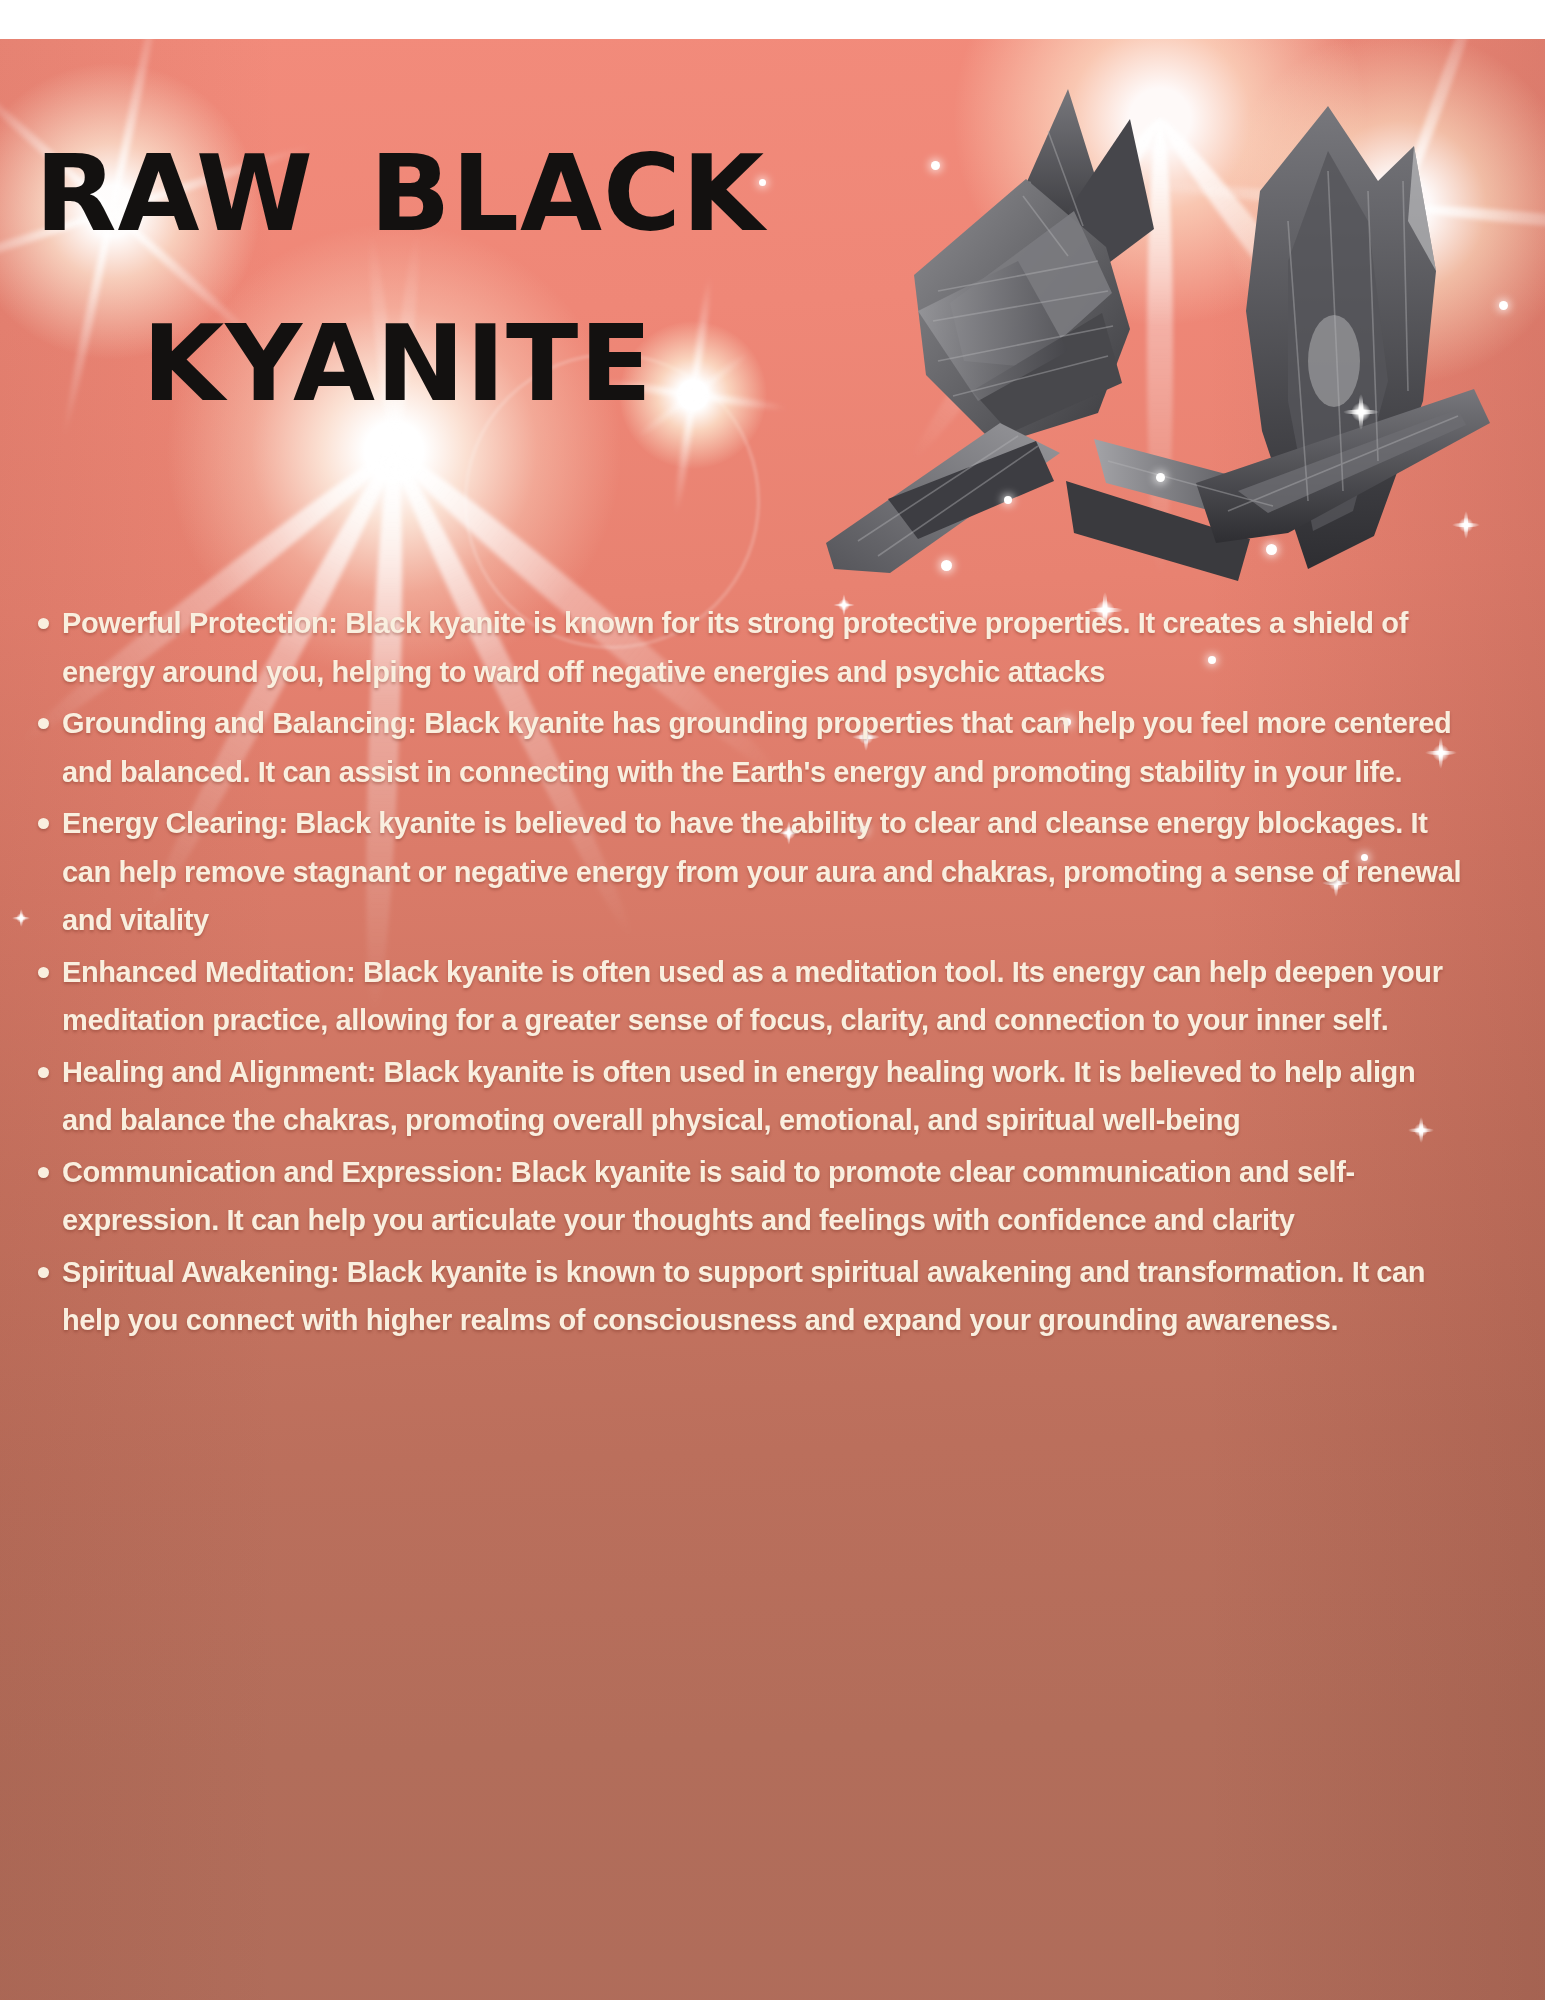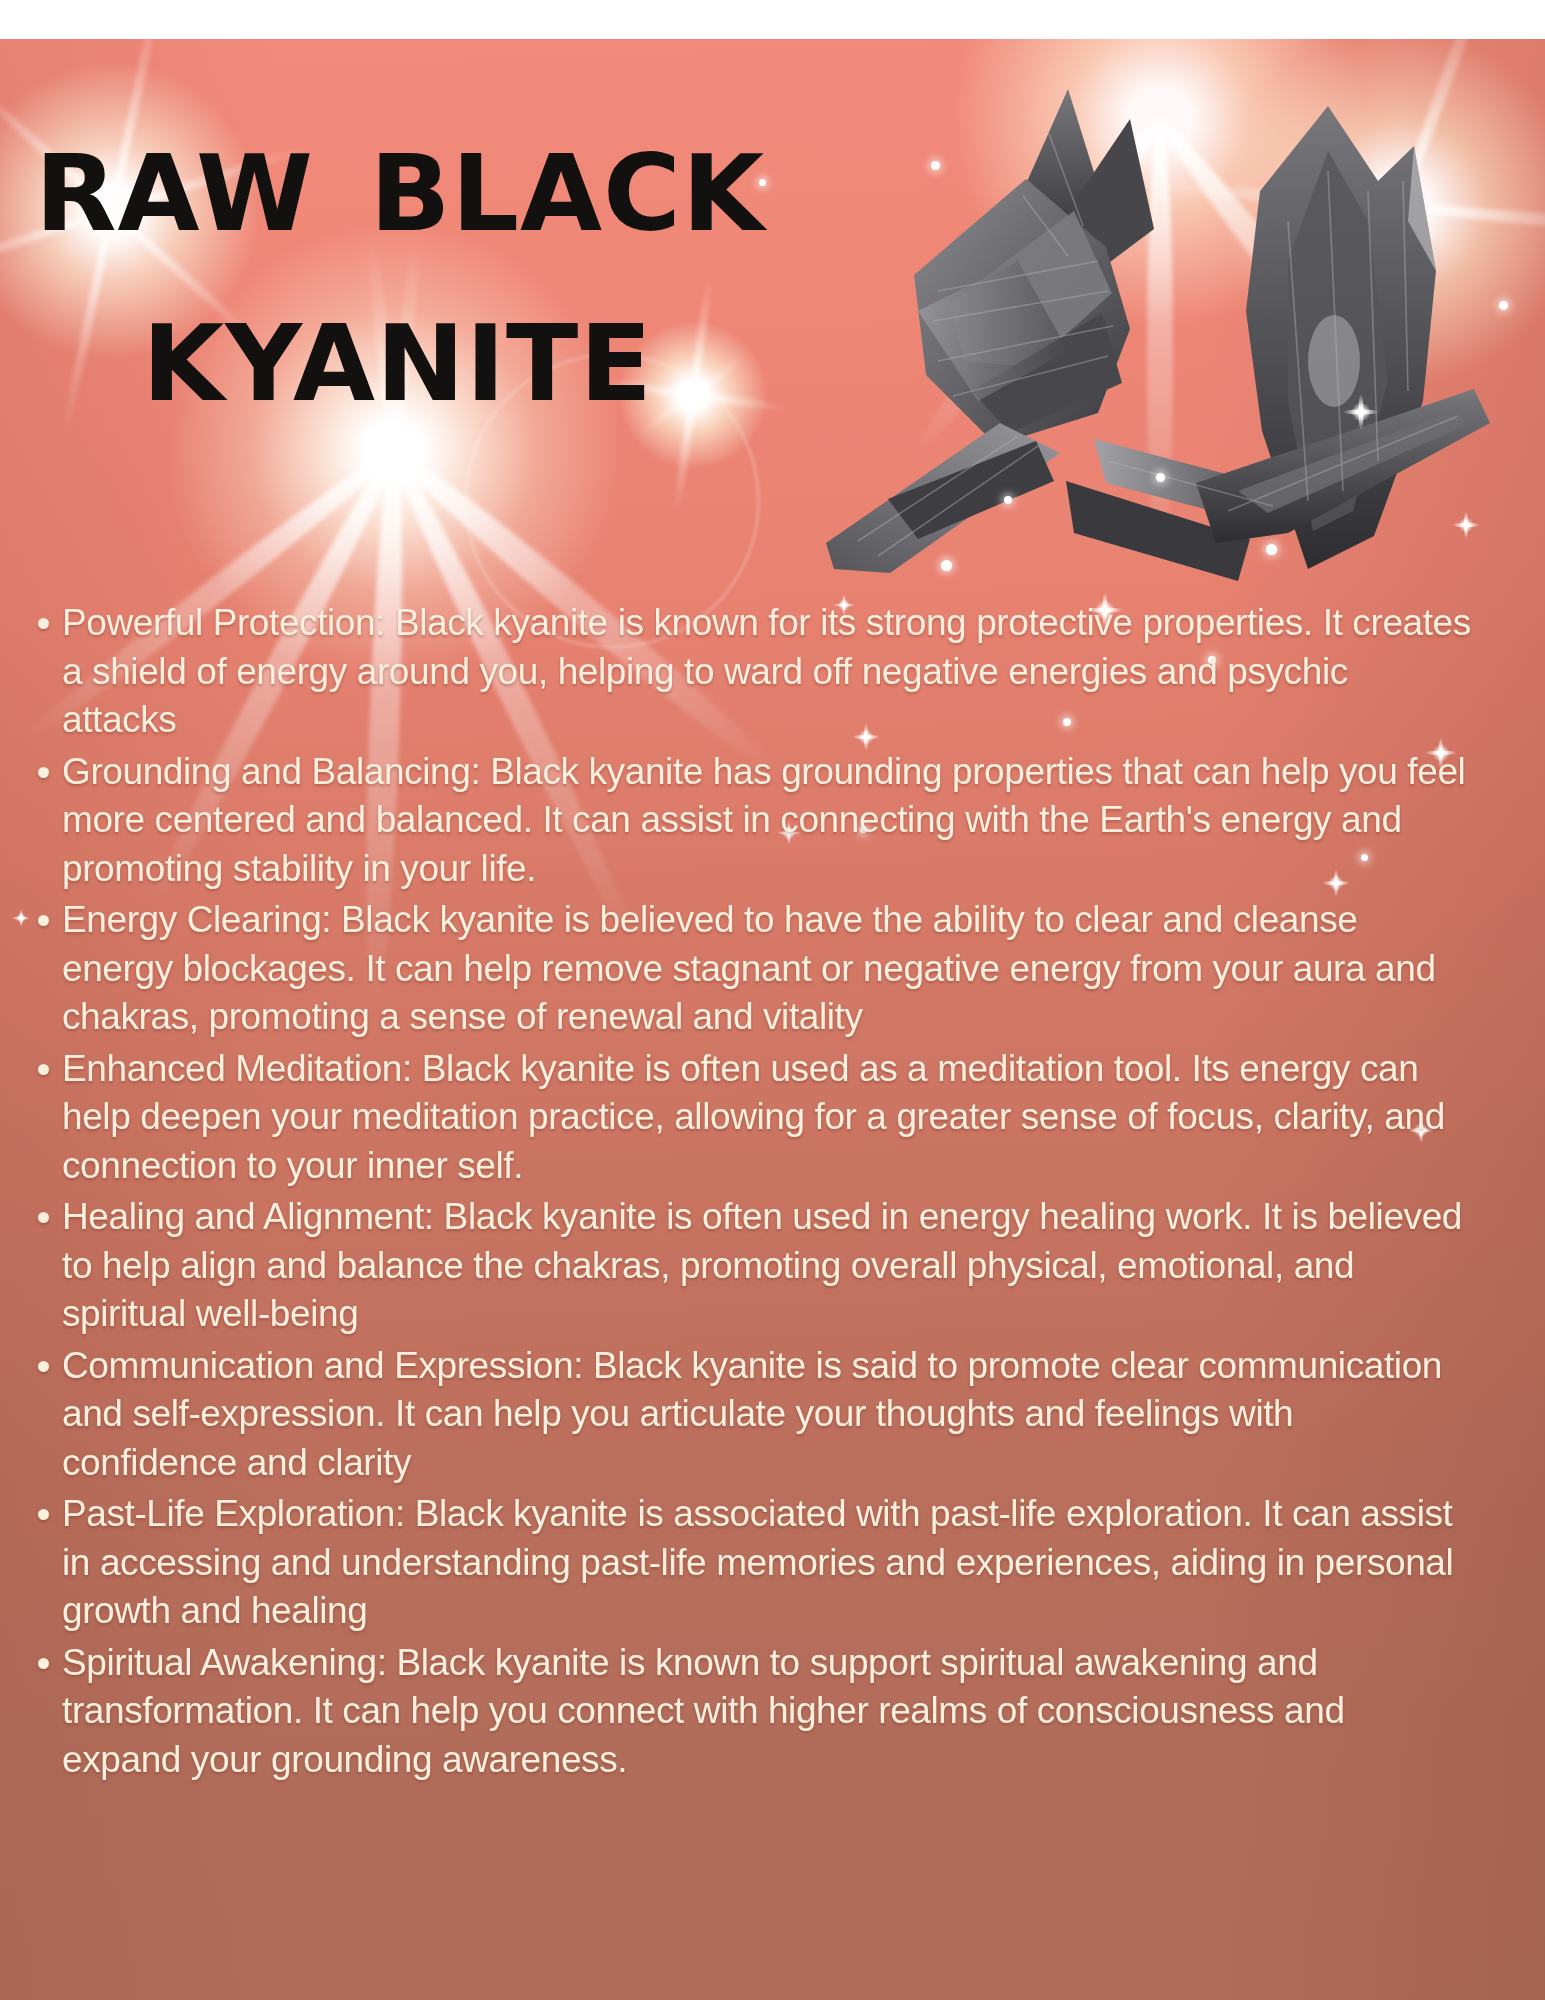--- a/index.html
+++ b/index.html
@@ -35,21 +35,21 @@
          font-family:"DejaVu Sans","Liberation Sans",sans-serif;font-weight:bold;}
   .title .l1{position:absolute;left:0;top:93px;width:100%;font-size:106px;letter-spacing:1px;word-spacing:18px;white-space:nowrap;}
   .title .l2{position:absolute;left:0;top:263px;width:100%;font-size:106px;letter-spacing:1px;white-space:nowrap;}
 
   
   .crystal{position:absolute;left:768px;top:22px;width:735px;height:545px;}
 
   
   ul.props{position:absolute;left:36px;top:560px;width:1436px;margin:0;padding:0;list-style:none;}
   ul.props li{position:relative;padding-left:26px;margin:0 0 3px 0;color:#f9efdf;
-     font-size:37px;font-weight:normal;letter-spacing:-0.4px;line-height:48.5px;
+     font-size:29px;font-weight:bold;letter-spacing:-0.4px;line-height:48.5px;
      text-shadow:0 2px 3px rgba(115,45,32,.38);}
   ul.props li::before{content:"";position:absolute;left:2px;top:19px;width:11px;height:11px;border-radius:50%;
      background:#f9efdf;box-shadow:0 2px 3px rgba(115,45,32,.38);}
 </style>
 </head>
 <body>
 
 <div class="poster">
 
   <div class="burst" style="left:112px;top:172px;">
@@ -189,17 +189,16 @@
     <div class="l2">KYANITE</div>
   </div>
 
   <ul class="props">
     <li><span>Powerful Protection: Black kyanite is known for its strong protective properties. It creates a shield of energy around you, helping to ward off negative energies and psychic attacks</span></li>
     <li><span>Grounding and Balancing: Black kyanite has grounding properties that can help you feel more centered and balanced. It can assist in connecting with the Earth's energy and promoting stability in your life.</span></li>
     <li><span>Energy Clearing: Black kyanite is believed to have the ability to clear and cleanse energy blockages. It can help remove stagnant or negative energy from your aura and chakras, promoting a sense of renewal and vitality</span></li>
     <li><span>Enhanced Meditation: Black kyanite is often used as a meditation tool. Its energy can help deepen your meditation practice, allowing for a greater sense of focus, clarity, and connection to your inner self.</span></li>
     <li><span>Healing and Alignment: Black kyanite is often used in energy healing work. It is believed to help align and balance the chakras, promoting overall physical, emotional, and spiritual well-being</span></li>
     <li><span>Communication and Expression: Black kyanite is said to promote clear communication and self-expression. It can help you articulate your thoughts and feelings with confidence and clarity</span></li>
-    <li><span>Past-Life Exploration: Black kyanite is associated with past-life exploration. It can assist in accessing and understanding past-life memories and experiences, aiding in personal growth and healing</span></li>
     <li><span>Spiritual Awakening: Black kyanite is known to support spiritual awakening and transformation. It can help you connect with higher realms of consciousness and expand your grounding awareness.</span></li>
   </ul>
 
 </div>
 
 </body></html>

